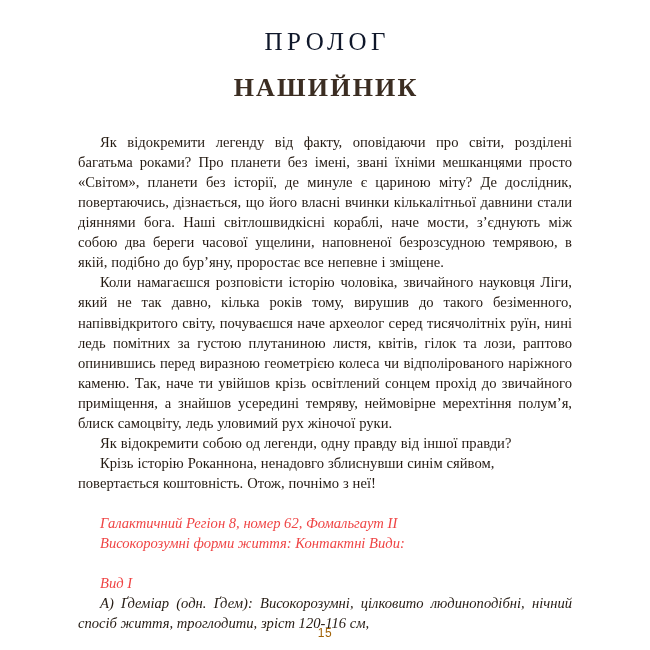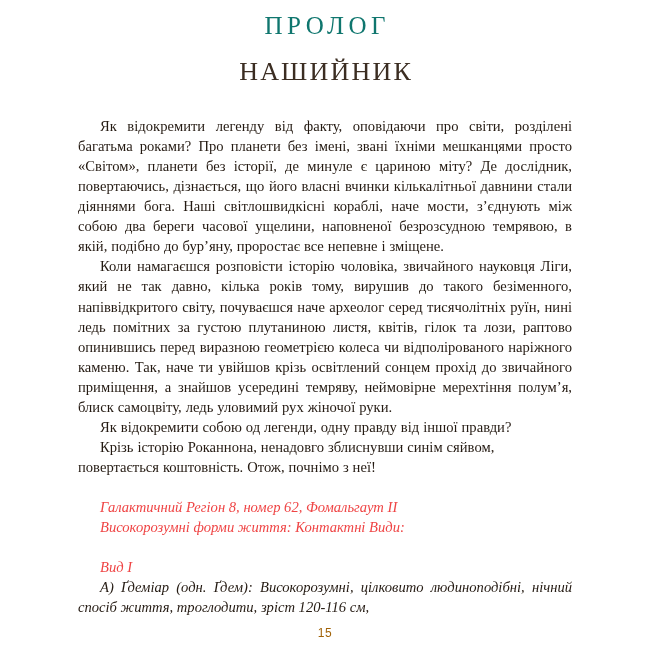--- a/index.html
+++ b/index.html
@@ -32,33 +32,33 @@
   }
 
   
   .heading-block {
     text-align: center;
   }
   .prologue-title {
     font-family: "Liberation Serif", "DejaVu Serif", serif;
     font-size: 25px;
     letter-spacing: 4.5px;
-    color: #0f766e;
+    color: #0f172a;
     font-weight: 400;
     margin: 0;
-    padding-top: 12px;
+    padding-top: 28px;
     line-height: 1.1;
     text-indent: 4.5px;
   }
   .chapter-title {
     font-family: "Liberation Serif", "DejaVu Serif", serif;
     font-size: 26px;
     letter-spacing: 2.2px;
     color: #3b2d22;
-    font-weight: 400;
+    font-weight: 700;
     margin: 0;
     padding-top: 18px;
     line-height: 1.1;
     text-indent: 2.2px;
   }
 
   
   .body-block {
     margin-top: 30px;
   }

